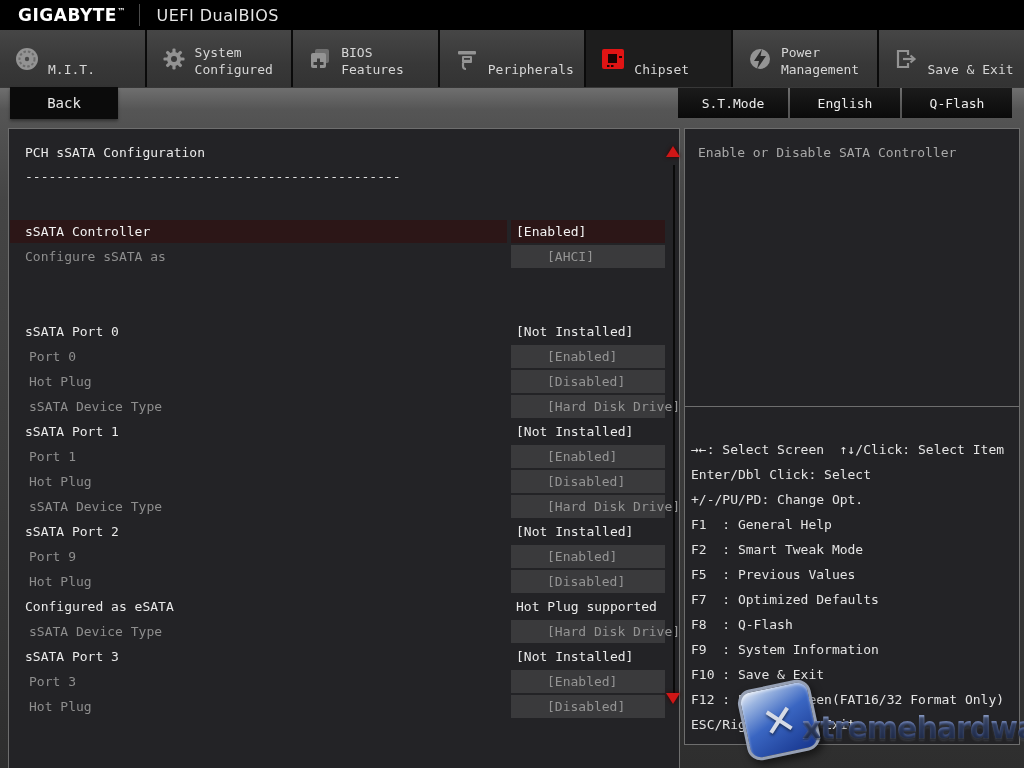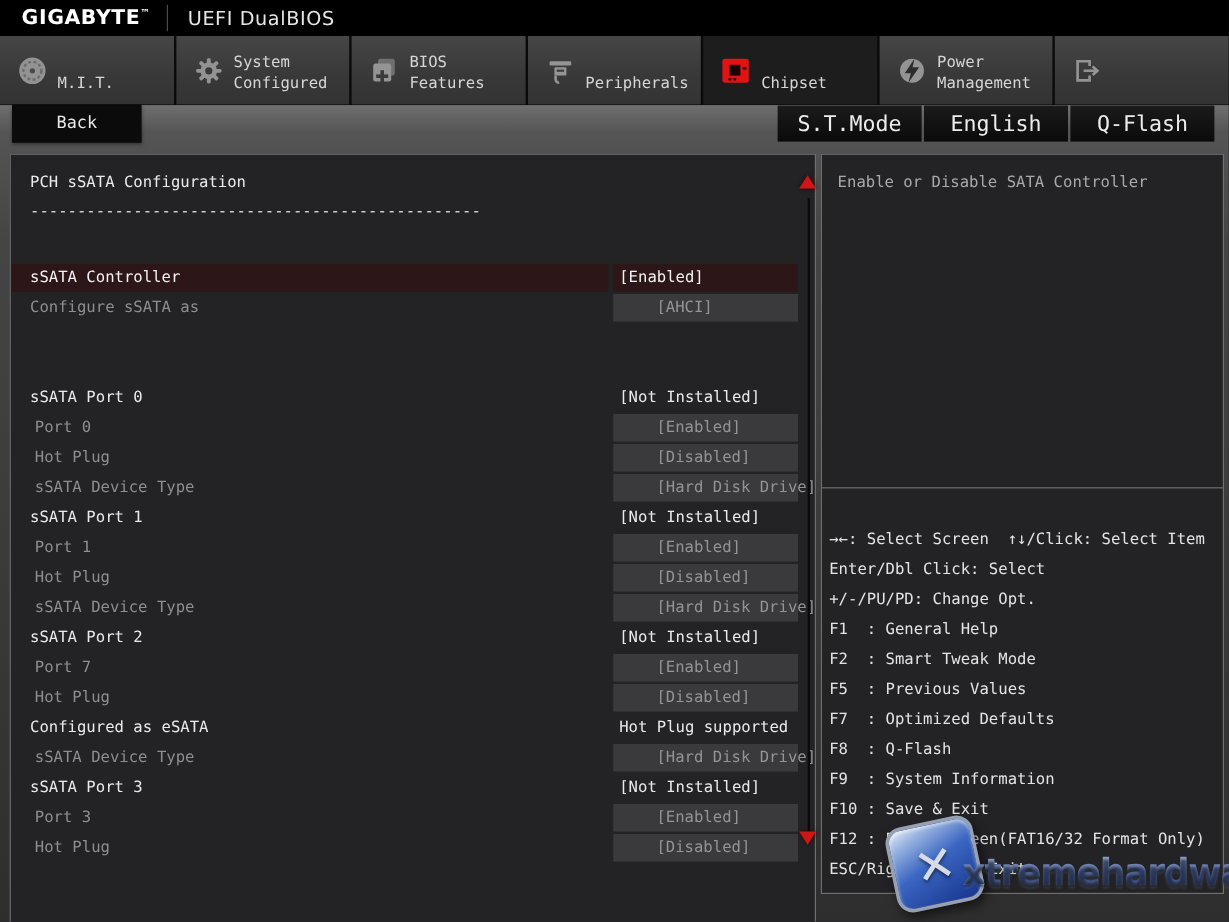--- a/index.html
+++ b/index.html
@@ -50,22 +50,22 @@
 
   
   #back-btn {
     position:absolute; left:10px; top:87px; width:108px; height:32px;
     background:#0b0b0b; color:#e8e8e8; font-size:14px;
     display:flex; align-items:center; justify-content:center;
     box-shadow:0 2px 3px rgba(0,0,0,.4);
   }
   #quick-buttons { position:absolute; top:88px; right:12px; display:flex; gap:2px; }
   #quick-buttons .qbtn {
-    width:120px; height:30px; background:linear-gradient(180deg,#1b1b1b,#0a0a0a);
-    color:#ececec; font-size:18px; display:flex; align-items:center; justify-content:center;
+    width:110px; height:30px; background:linear-gradient(180deg,#1b1b1b,#0a0a0a);
+    color:#ececec; font-size:13px; display:flex; align-items:center; justify-content:center;
   }
 
   
   #settings-panel {
     position:absolute; left:8px; top:128px; width:672px; height:741px;
     background:#232326; border:1px solid #6e6e6e;
   }
   #help-panel {
     position:absolute; left:684px; top:128px; width:336px; height:617px;
     background:#232326; border:1px solid #6e6e6e;
@@ -243,20 +243,23 @@
         </span>
       </div>
       <div class="tab">
         <span class="ticon">
           <svg width="26" height="26" viewBox="0 0 26 26">
             <path d="M15 9 V5 H5 v16 h10 v-4" fill="none" stroke="#949494" stroke-width="2.2"></path>
             <line x1="10" y1="13" x2="21" y2="13" stroke="#949494" stroke-width="2.2"></line>
             <polyline points="17.5,9.5 21.5,13 17.5,16.5" fill="none" stroke="#949494" stroke-width="2.2"></polyline>
           </svg>
         </span>
+        <span class="tlabels">
+          <span>Save &amp; Exit</span>
+        </span>
       </div>
     </nav>
 
   <div id="back-btn">Back</div>
   <div id="quick-buttons">
       <div class="qbtn">S.T.Mode</div>
       <div class="qbtn">English</div>
       <div class="qbtn">Q-Flash</div>
     </div>
 
@@ -302,21 +305,21 @@
         </div>
         <div class="srow style-auto indent" style="top: 365px;">
           <div class="lcell">sSATA Device Type</div>
           <div class="vcell">[Hard Disk Drive]</div>
         </div>
         <div class="srow style-info" style="top: 390px;">
           <div class="lcell">sSATA Port 2</div>
           <div class="vcell">[Not Installed]</div>
         </div>
         <div class="srow style-auto indent" style="top: 415px;">
-          <div class="lcell">Port 7</div>
+          <div class="lcell">Port 9</div>
           <div class="vcell">[Enabled]</div>
         </div>
         <div class="srow style-auto indent" style="top: 440px;">
           <div class="lcell">Hot Plug</div>
           <div class="vcell">[Disabled]</div>
         </div>
         <div class="srow style-info" style="top: 465px;">
           <div class="lcell">Configured as eSATA</div>
           <div class="vcell">Hot Plug supported</div>
         </div>

